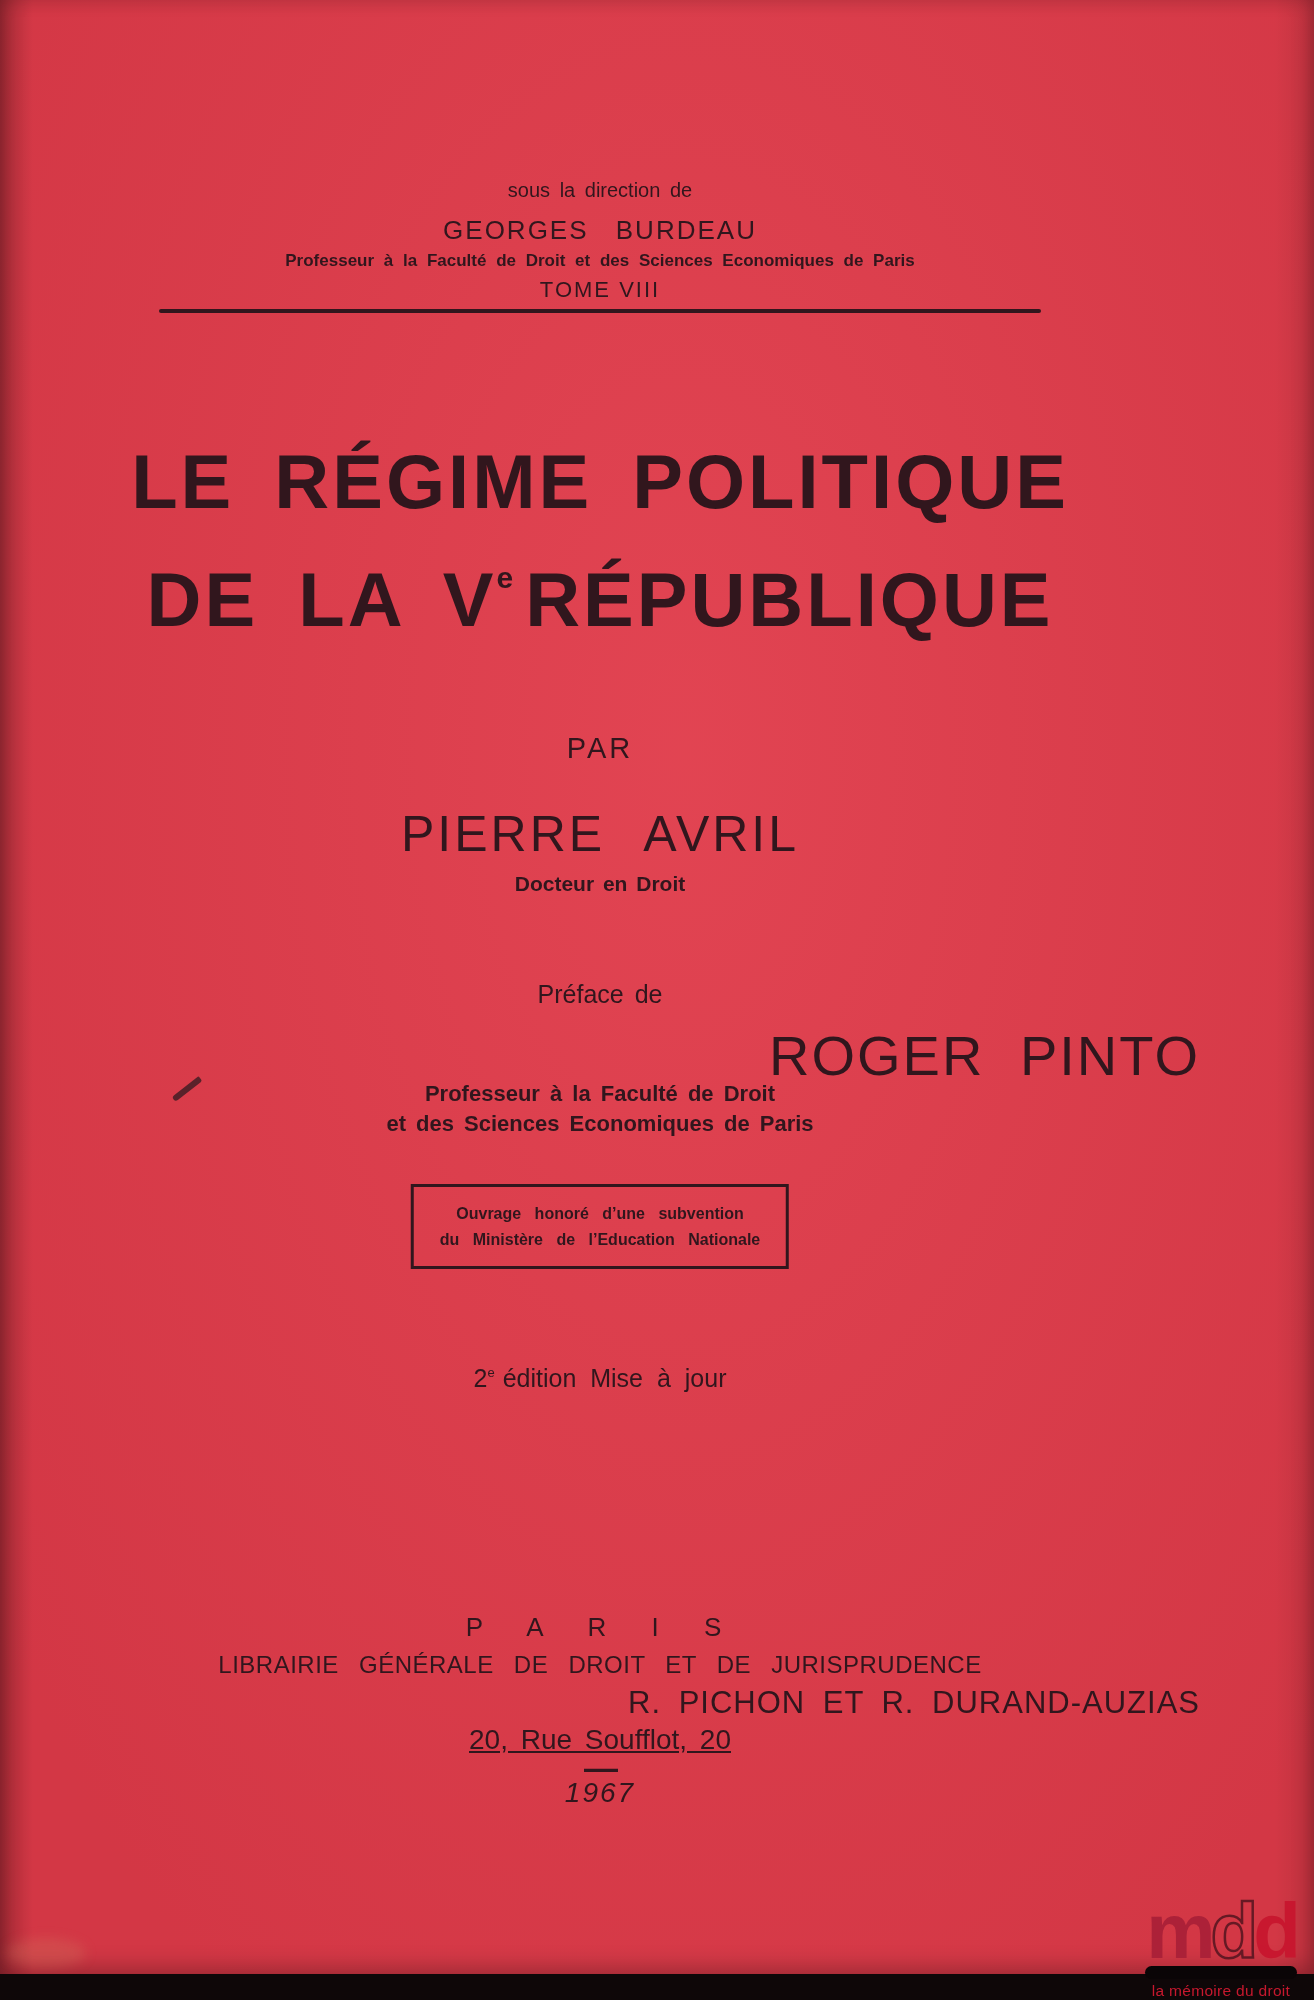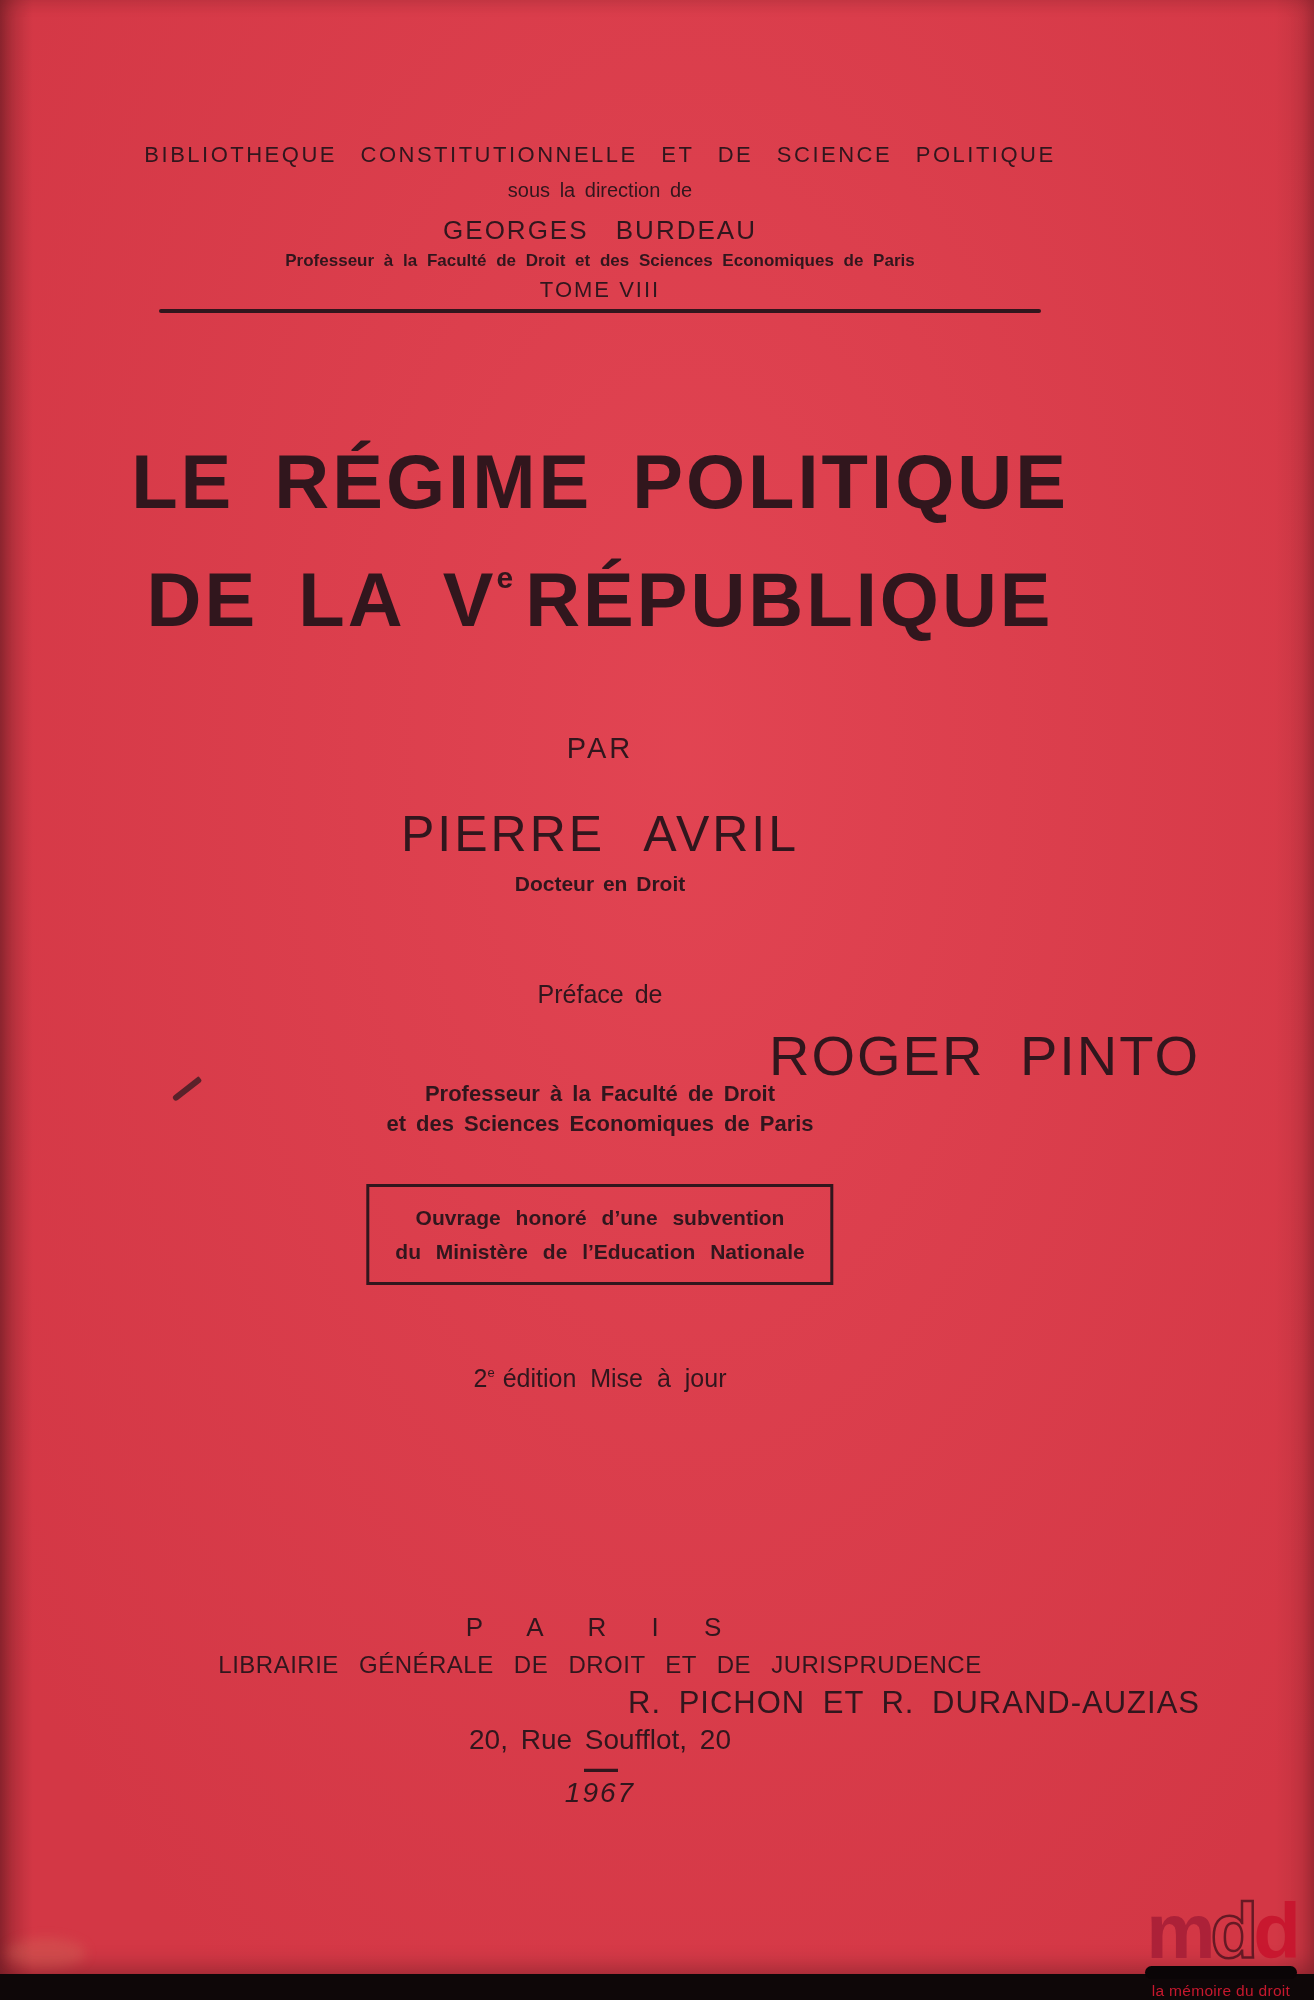--- a/index.html
+++ b/index.html
@@ -51,31 +51,31 @@
   .preface-t2    {top:1111px;font-size:22px;font-weight:700;word-spacing:4px;}
 
   .pen-mark{
     position:absolute;left:170px;top:1086px;width:34px;height:6px;
     background:#431d24;transform:rotate(-38deg);border-radius:3px 1px 2px 3px;opacity:.85;
   }
 
   .sub-box{
     position:absolute;top:1184px;left:50%;transform:translateX(-50%);
     border:3.5px solid #31161d;padding:14px 26px;
-    font-size:21px;font-weight:700;line-height:1.6;word-spacing:9px;white-space:nowrap;
+    font-size:16px;font-weight:700;line-height:1.6;word-spacing:9px;white-space:nowrap;
   }
 
   .edition{top:1364px;font-size:25px;word-spacing:7px;}
   .edition sup{font-size:13px;vertical-align:10px;}
   .edition .gap{margin-left:8px;}
 
   .city     {top:1613px;font-size:26px;letter-spacing:13px;word-spacing:12px;}
   .publisher{top:1651px;font-size:24px;letter-spacing:0.5px;word-spacing:13px;white-space:nowrap;}
   .partners {top:1685px;font-size:31px;letter-spacing:1px;word-spacing:8px;text-align:right;}
-  .address  {top:1724px;font-size:28px;word-spacing:5px;}
+  .address  {top:1724px;font-size:28px;word-spacing:5px;text-decoration:underline;}
   .dash     {top:1748px;font-size:34px;font-weight:700;letter-spacing:-2px;}
   .year     {top:1777px;font-size:28px;letter-spacing:2px;font-style:italic;}
 
   .bottom-strip{
     position:absolute;left:0;bottom:0;width:1314px;height:26px;background:#0e0708;
   }
 
   .watermark{position:absolute;right:4px;bottom:0px;width:178px;text-align:center;z-index:5;}
   .wm-letters{font-size:78px;font-weight:700;line-height:0.78;letter-spacing:-5px;white-space:nowrap;}
   .wm-m {color:rgba(168,32,55,0.92);}
@@ -83,21 +83,20 @@
   .wm-d2{color:rgba(199,22,46,0.95);}
   .wm-bar{margin:4px auto 3px auto;width:152px;height:13px;background:#0a0506;border-radius:7px;}
   .wm-tagline{font-size:15.5px;font-weight:400;color:#c7182e;letter-spacing:0.3px;white-space:nowrap;}
 </style>
 </head>
 <body>
 
 <div class="cover">
   <div class="content">
 
-    <div class="blk series">BIBLIOTHEQUE CONSTITUTIONNELLE ET DE SCIENCE POLITIQUE</div>
     <div class="blk direction">sous la direction de</div>
     <div class="blk director">GEORGES BURDEAU</div>
     <div class="blk director-title">Professeur à la Faculté de Droit et des Sciences Economiques de Paris</div>
     <div class="blk tome">TOME VIII</div>
 
     <div class="rule"></div>
 
     <div class="blk title-line title1">LE RÉGIME POLITIQUE</div>
     <div class="blk title-line title2">
       <span>DE LA V</span><sup>e</sup><span class="title-gap">RÉPUBLIQUE</span>

